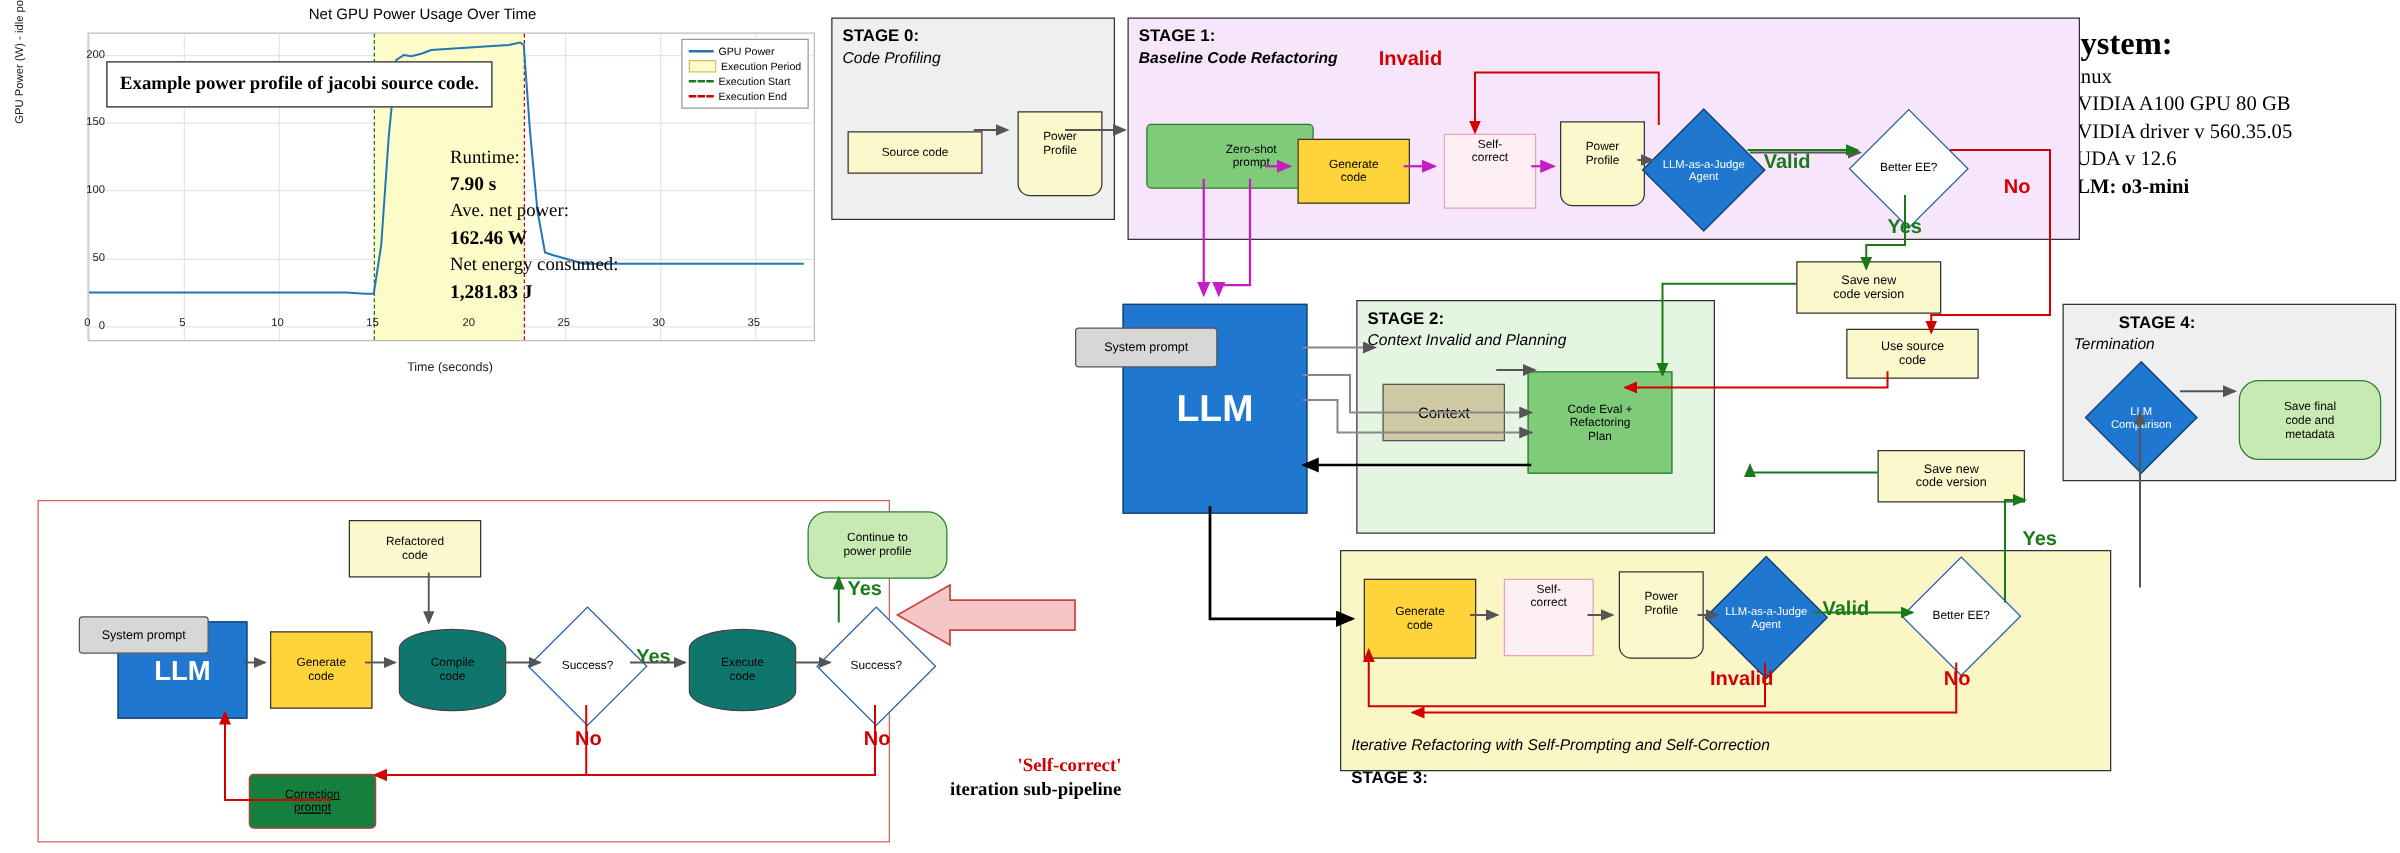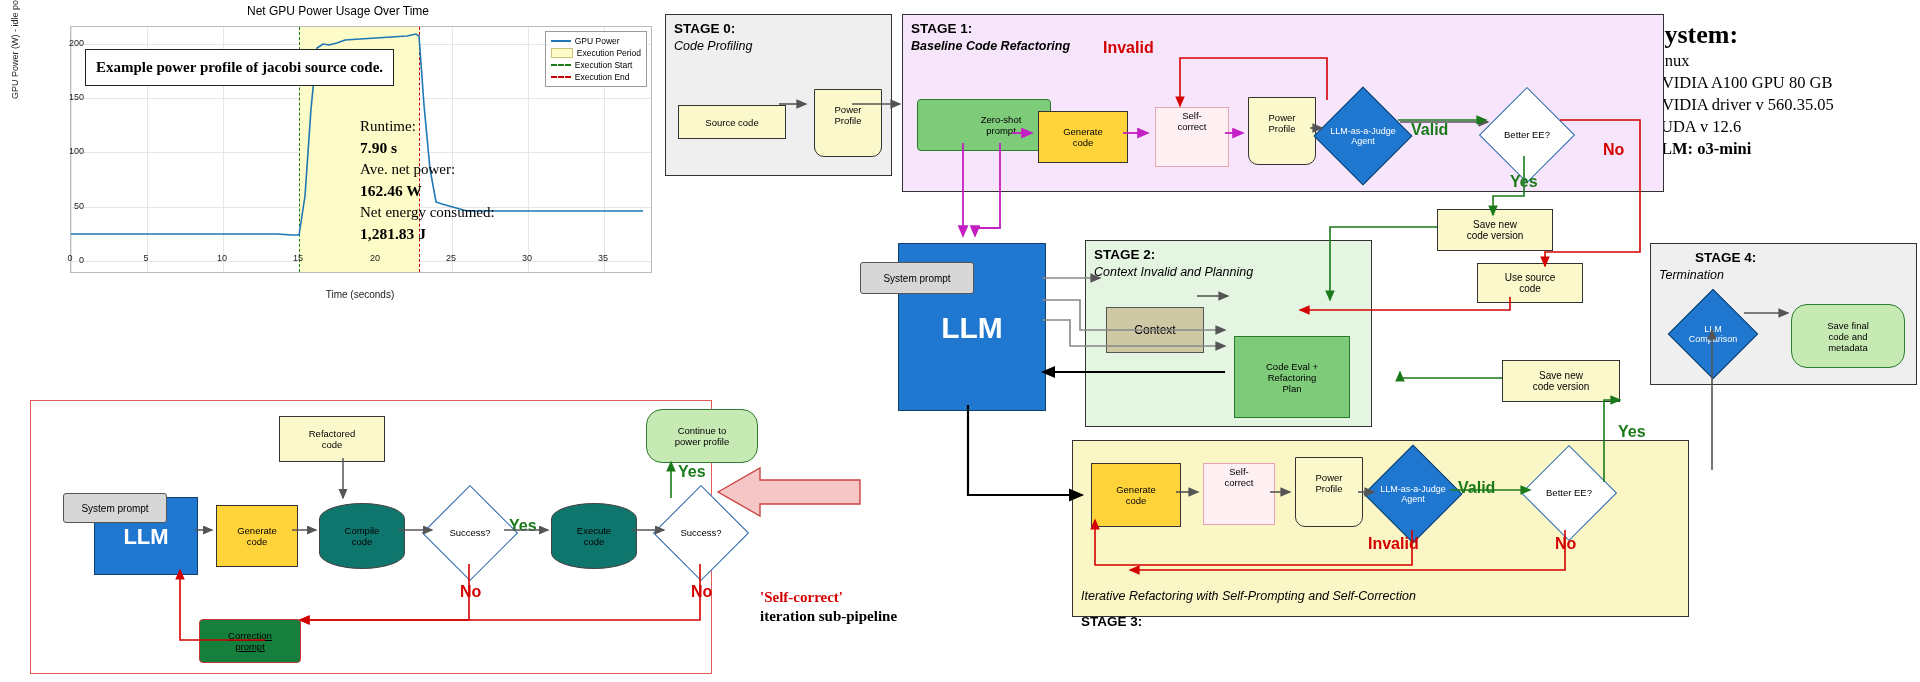--- a/index.html
+++ b/index.html
@@ -186,21 +186,21 @@
 
 <div class="node bluebox" style="left:898px;top:243px;width:142px;height:162px;">
   <span style="font-size:30px;font-weight:bold;">LLM</span>
 </div>
 <div class="node gray" style="left:860px;top:262px;width:108px;height:26px;border-radius:3px;font-size:10px;">System prompt</div>
 
 <div class="stage" id="stage2" style="left:1085px;top:240px;width:285px;height:185px;background:#e4f5e2;">
   <div class="hdr abs" style="left:8px;top:6px;">STAGE 2:</div>
   <div class="sub abs" style="left:8px;top:24px;">Context Invalid and Planning</div>
   <div class="node" style="left:20px;top:66px;width:92px;height:40px;background:#cfc8a4;border-color:#555;font-size:12px;">Context</div>
-  <div class="node greenwave" style="left:148px;top:56px;width:110px;height:76px;white-space:pre-line;margin-top:39px;">Code Eval +
+  <div class="node greenwave" style="left:136px;top:56px;width:110px;height:76px;white-space:pre-line;">Code Eval +
 Refactoring
 Plan</div>
 </div>
 
 <div class="node palebox" style="left:1437px;top:209px;width:110px;height:36px;white-space:pre-line;font-size:10px;">Save new
 code version</div>
 <div class="node palebox" style="left:1477px;top:263px;width:100px;height:34px;white-space:pre-line;font-size:10px;">Use source
 code</div>
 <div class="node palebox" style="left:1502px;top:360px;width:112px;height:36px;white-space:pre-line;font-size:10px;">Save new
 code version</div>
@@ -269,21 +269,21 @@
   <div class="node greenpill" style="left:615px;top:8px;width:106px;height:48px;white-space:pre-line;">Continue to
 power profile</div>
   <div class="node" style="left:168px;top:218px;width:96px;height:38px;background:#15803d;border-color:#c33;white-space:pre-line;border-radius:4px;text-decoration:underline;">Correction
 prompt</div>
   <div class="arrow-lbl" style="left:478px;top:116px;color:#1a7a1a;">Yes</div>
   <div class="arrow-lbl" style="left:647px;top:62px;color:#1a7a1a;">Yes</div>
   <div class="arrow-lbl redtext" style="left:429px;top:182px;">No</div>
   <div class="arrow-lbl redtext" style="left:660px;top:182px;">No</div>
 </div>
 
-<div class="caption" style="left:760px;top:588px;">
+<div class="caption" style="left:760px;top:604px;text-align:right;">
   <span class="redtext">'Self-correct'</span><br>
   <span>iteration sub-pipeline</span>
 </div>
 
 <svg class="ov">
   <defs>
     <marker id="ag" markerWidth="8" markerHeight="8" refX="6" refY="3" orient="auto">
         <path d="M0,0 L7,3 L0,6 z" fill="#555"></path>
       </marker>
     <marker id="am" markerWidth="8" markerHeight="8" refX="6" refY="3" orient="auto">

